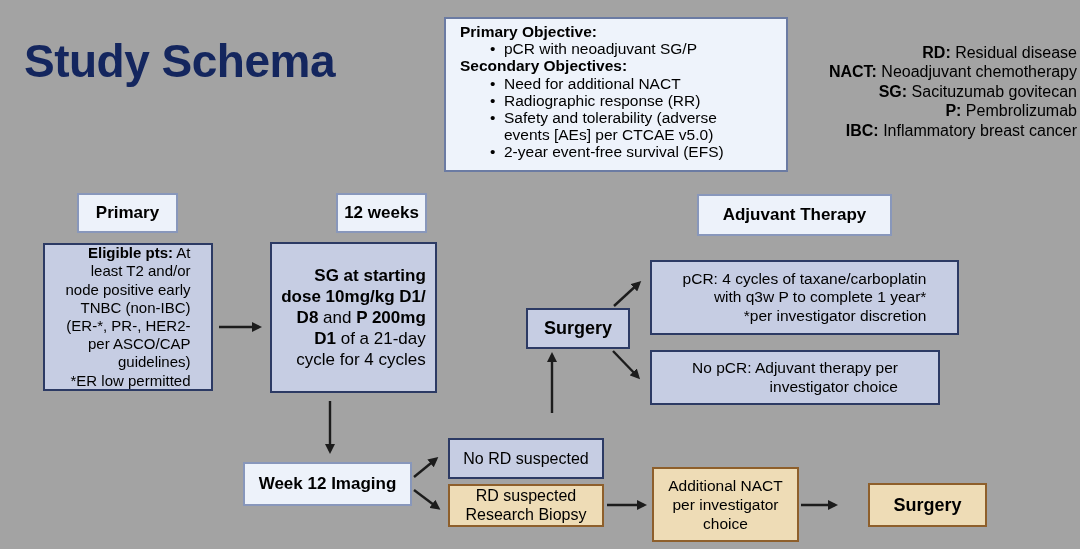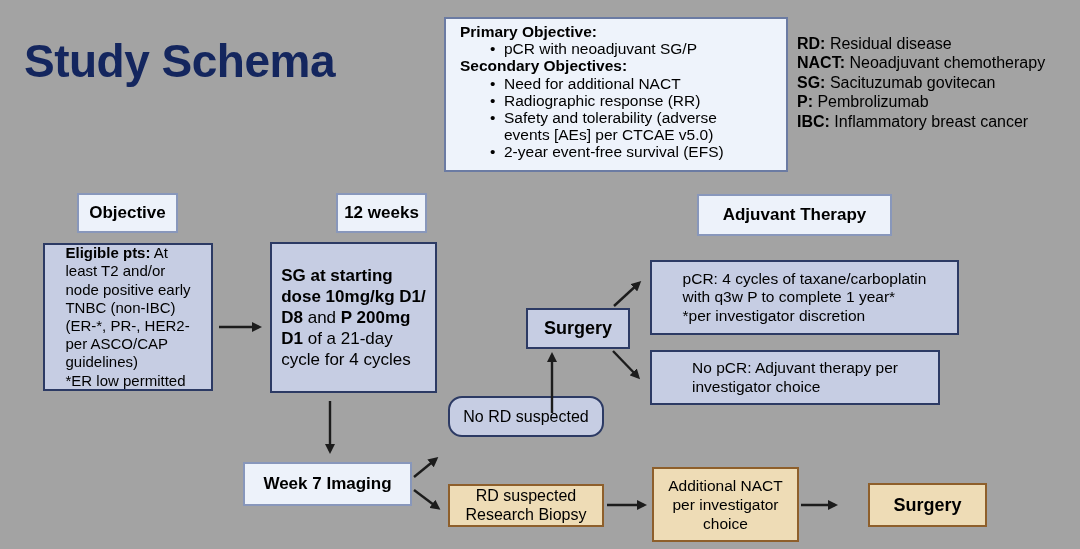--- a/index.html
+++ b/index.html
@@ -16,21 +16,21 @@
   .hdr{
     background:var(--header-fill,#edf2fa);
     border:2px solid var(--header-border,#8897bb);
     display:flex;align-items:center;justify-content:center;
     font-weight:bold;font-size:17px;text-align:center;
   }
   .lav{
     background:var(--lavender-fill,#c6cde3);
     border:2.5px solid var(--lavender-border,#2c3a64);
     display:flex;align-items:center;justify-content:center;
-    text-align:left;white-space:pre-line;
+    text-align:right;white-space:pre-line;
   }
   .tan{
     background:var(--tan-fill,#eedcb6);
     border:2.5px solid var(--tan-border,#8e5f2b);
     display:flex;align-items:center;justify-content:center;
     text-align:center;white-space:pre-line;
   }
   .obj{
     background:var(--objectives-fill,#eef3fb);
     border:2px solid var(--objectives-border,#6b7ba3);
@@ -79,29 +79,29 @@
         <span class="dot">•</span>
         <span class="btext">Safety and tolerability (adverse
 events [AEs] per CTCAE v5.0)</span>
       </div>
       <div class="obj-bullet">
         <span class="dot">•</span>
         <span class="btext">2-year event-free survival (EFS)</span>
       </div>
     </div>
 
-  <div class="abs legend" style="left:797px;top:34px;width:280px;">
+  <div class="abs legend" style="left:797px;top:43px;width:280px;text-align:right;">
       <div class="legend-line"><b>RD:</b> Residual disease</div>
       <div class="legend-line"><b>NACT:</b> Neoadjuvant chemotherapy</div>
       <div class="legend-line"><b>SG:</b> Sacituzumab govitecan</div>
       <div class="legend-line"><b>P:</b> Pembrolizumab</div>
       <div class="legend-line"><b>IBC:</b> Inflammatory breast cancer</div>
     </div>
 
-  <div class="abs hdr" style="left:77px;top:193px;width:101px;height:40px;">Objective</div>
+  <div class="abs hdr" style="left:77px;top:193px;width:101px;height:40px;">Primary</div>
   <div class="abs hdr" style="left:312px;top:193px;width:91px;height:40px;margin-left:24px;">12 weeks</div>
   <div class="abs hdr" style="left:697px;top:194px;width:195px;height:42px;">Adjuvant Therapy</div>
 
   <div class="abs lav b-eligible" style="left:43px;top:243px;width:170px;height:148px;"><span><span style="font-weight: bold;">Eligible pts:</span><span> At
 least T2 and/or
 node positive early
 TNBC (non-IBC)
 (ER-*, PR-, HER2-
 per ASCO/CAP
 guidelines)
@@ -115,23 +115,23 @@
 
   <div class="abs lav b-surgery" style="left:500px;top:308px;width:104px;height:41px;">Surgery</div>
 
   <div class="abs lav b-pcr" style="left:650px;top:260px;width:309px;height:75px;">pCR: 4 cycles of taxane/carboplatin
 with q3w P to complete 1 year*
 *per investigator discretion</div>
 
   <div class="abs lav b-nopcr" style="left:650px;top:350px;width:290px;height:55px;">No pCR: Adjuvant therapy per
 investigator choice</div>
 
-  <div class="abs lav b-nord" style="left:448px;top:396px;width:156px;height:41px;border-radius:14px;">No RD suspected</div>
+  <div class="abs lav b-nord" style="left:448px;top:438px;width:156px;height:41px;">No RD suspected</div>
 
-  <div class="abs hdr" style="left:243px;top:462px;width:169px;height:44px;">Week 7 Imaging</div>
+  <div class="abs hdr" style="left:243px;top:462px;width:169px;height:44px;">Week 12 Imaging</div>
 
   <div class="abs tan b-addnact" style="left:652px;top:467px;width:147px;height:75px;">Additional NACT
 per investigator
 choice</div>
 
   <div class="abs tan b-rd" style="left:448px;top:484px;width:156px;height:43px;">RD suspected
 Research Biopsy</div>
 
   <div class="abs tan b-surgery" style="left:842px;top:483px;width:119px;height:44px;">Surgery</div>
 

